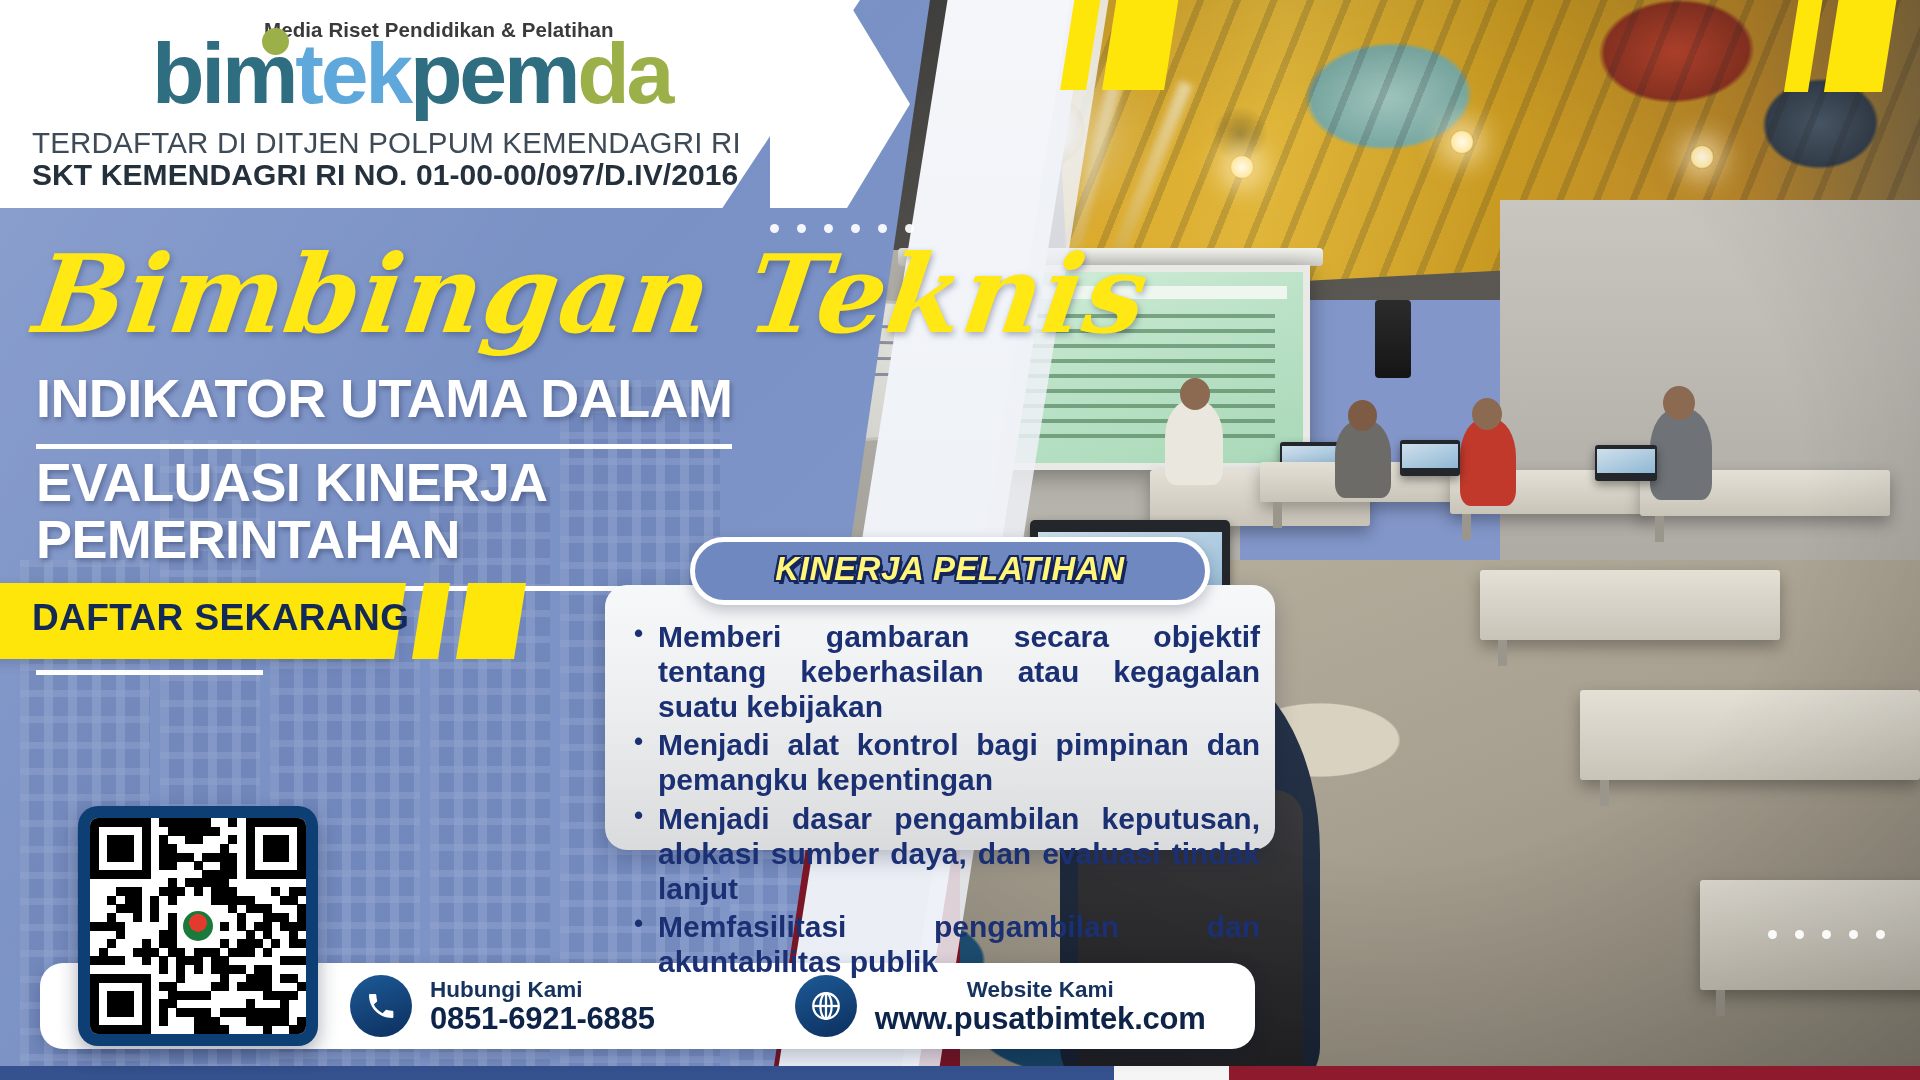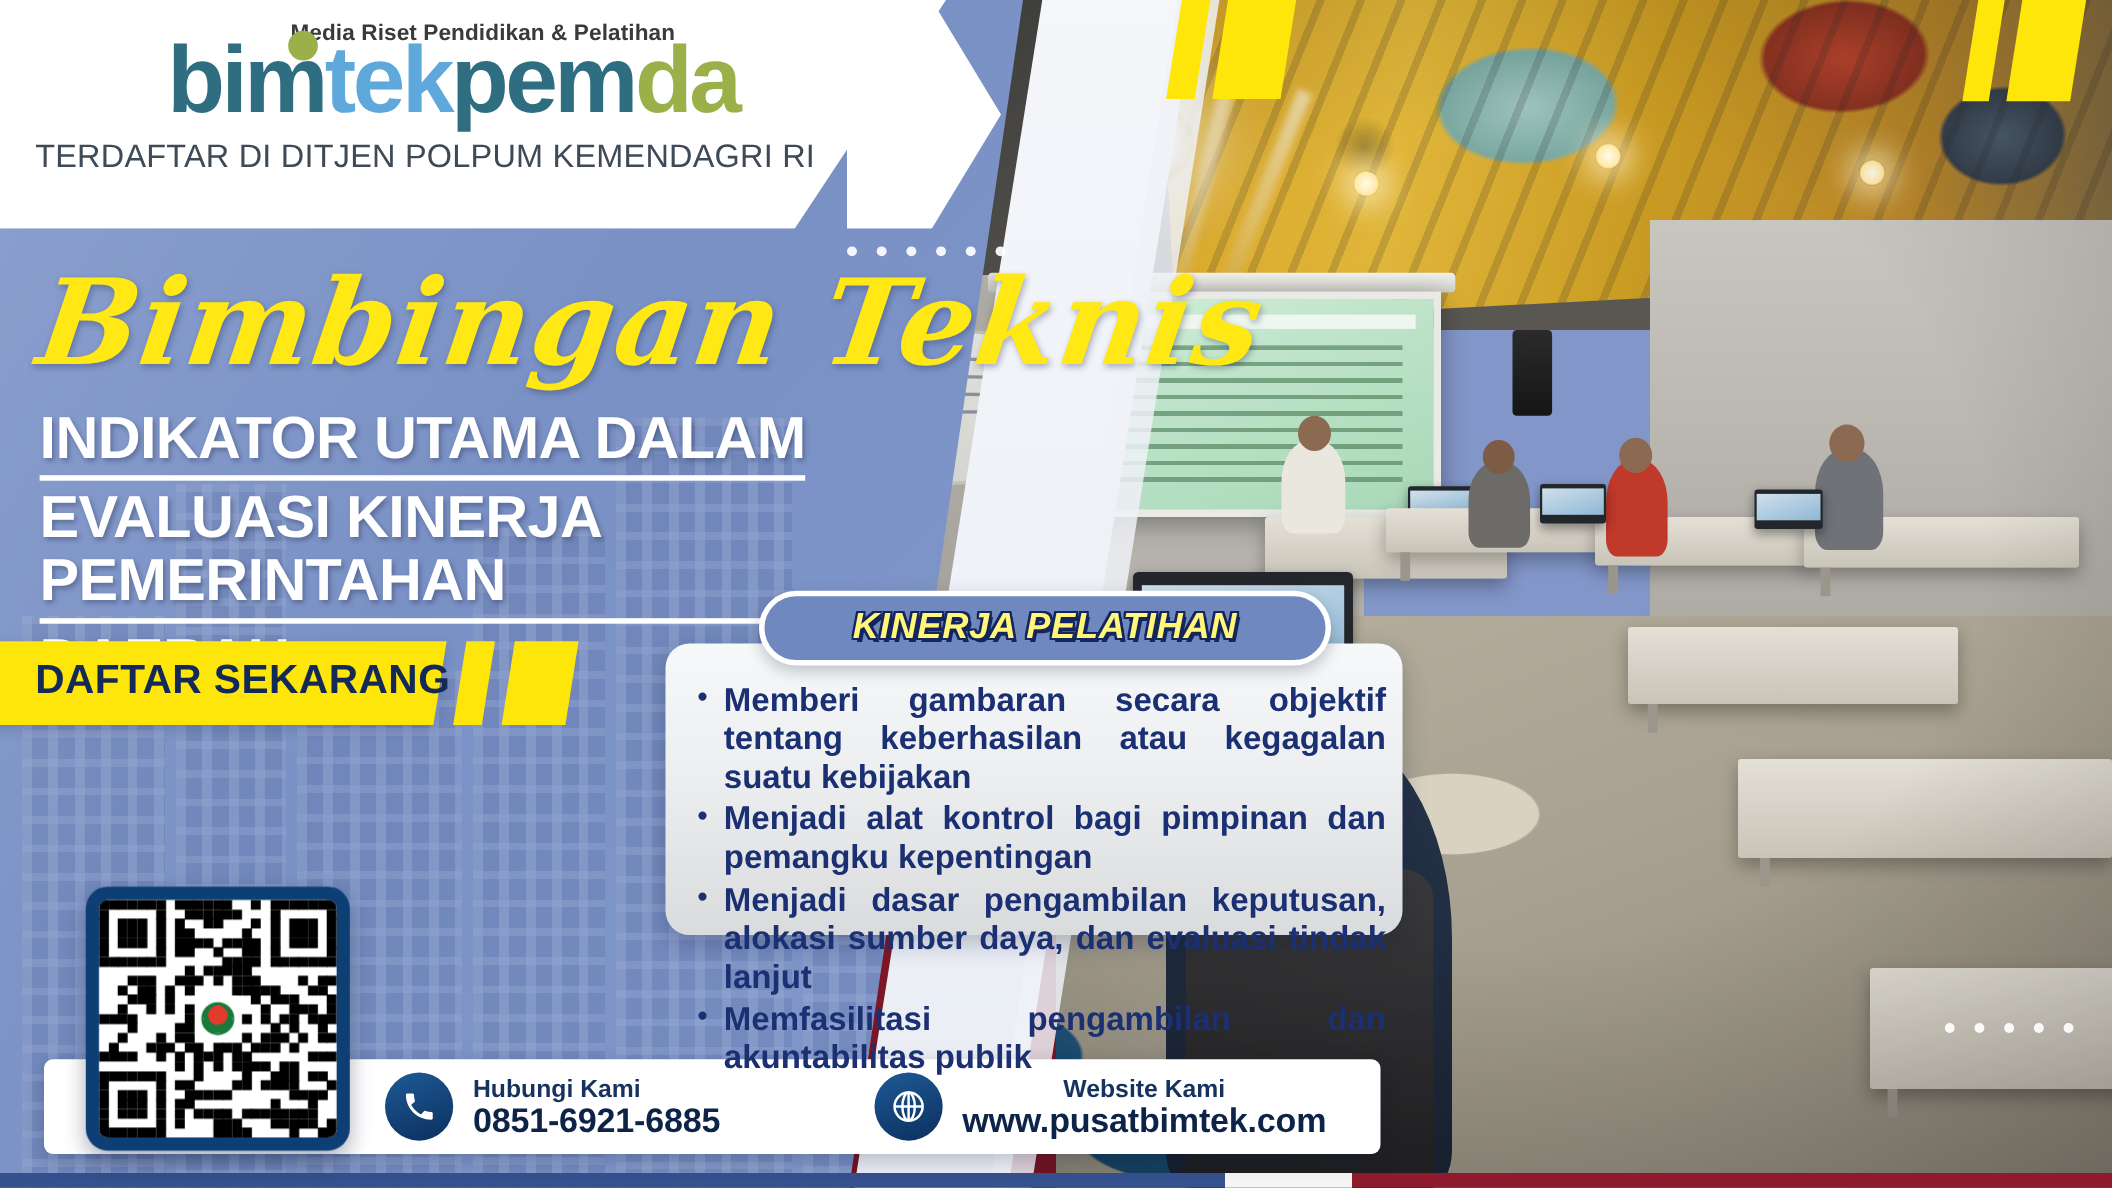--- a/index.html
+++ b/index.html
@@ -128,21 +128,21 @@
     color:#25303d; letter-spacing:.1px; white-space:nowrap; z-index:7; }
 
   
   .script-title { position:absolute; left:36px; top:240px; z-index:7;
     font-family:"DejaVu Serif", serif; font-style:italic; font-weight:700;
     font-size:108px; color:#ffe814; letter-spacing:1px; line-height:1;
     text-shadow:2px 3px 6px rgba(30,40,80,.35); transform:skewX(-8deg); }
   .main-title { position:absolute; left:36px; top:370px; width:900px; z-index:7; }
   .main-title .ln { display:inline-block; font-size:54px; font-weight:800; color:#ffffff;
     line-height:1.06; letter-spacing:-.6px; border-bottom:5px solid #ffffff;
-    padding-bottom:5px; margin-bottom:5px;
+    padding-bottom:17px; margin-bottom:5px;
     text-shadow:2px 3px 5px rgba(25,35,70,.35); }
 
   
   .daftar-bar { position:absolute; left:-20px; top:583px; width:420px; height:76px;
     background:#ffe60a; transform:skewX(-9deg); z-index:7;
     box-shadow:0 4px 12px rgba(20,30,60,.18); }
   .daftar-txt { position:absolute; left:32px; top:597px; z-index:8;
     font-size:37px; font-weight:800; color:#142a56; letter-spacing:.4px; }
   .slash-a { position:absolute; left:418px; top:583px; width:26px; height:76px;
     background:#ffe60a; transform:skewX(-9deg); z-index:7; }
@@ -193,21 +193,21 @@
   
   .pendaftaran { position:absolute; left:340px; top:880px; z-index:9;
     font-size:49px; font-weight:800; font-style:italic; color:#fff67a;
     letter-spacing:1.2px;
     text-shadow:-2.5px 0 #15255e, 2.5px 0 #15255e, 0 -2.5px #15255e, 0 2.5px #15255e,
       -2.5px -2.5px #15255e, 2.5px 2.5px #15255e, -2.5px 2.5px #15255e, 2.5px -2.5px #15255e,
       4px 5px 0 #15255e; }
 
   
   .contact { position:absolute; left:40px; top:963px; width:1215px; height:86px;
-    background:#ffffff; border-radius:8px; z-index:8;
+    background:#ffffff; border-radius:23px; z-index:8;
     display:flex; align-items:center; box-shadow:0 6px 18px rgba(10,20,50,.22); }
   .cslot { display:flex; align-items:center; gap:18px; }
   .cslot.phone { margin-left:310px; }
   .cslot.web { margin-left:140px;text-align:center; }
   .cicon { width:62px; height:62px; border-radius:50%;
     background:linear-gradient(160deg,#1d5a96,#0c2f5e);
     display:flex; align-items:center; justify-content:center; flex:0 0 auto; }
   .clab { font-size:22.5px; font-weight:700; color:#16335f; line-height:1.12; }
   .cval { font-size:31px; font-weight:800; color:#0d2348; line-height:1.08;
     letter-spacing:-.2px; }
@@ -334,20 +334,21 @@
     </g>
   </svg>
 
   <div class="logo-wrap">
     <div class="tagline">Media Riset Pendidikan &amp; Pelatihan</div>
     <div class="wordmark"><span class="w-bim">bim</span><span class="w-tek">tek</span><span class="w-pem">pem</span><span class="w-da">da</span></div>
   </div>
   <div class="dotmark"></div>
 
   <div class="reg1">TERDAFTAR DI DITJEN POLPUM KEMENDAGRI RI</div>
+  <div class="reg2">SKT KEMENDAGRI RI NO. 01-00-00/097/D.IV/2016</div>
 
   <div class="script-title">Bimbingan Teknis</div>
 
   <div class="main-title">
     <span class="ln">INDIKATOR UTAMA DALAM</span><br>
     <span class="ln">EVALUASI KINERJA PEMERINTAHAN</span><br>
     <span class="ln">DAERAH</span>
   </div>
 
   <div class="dots" style="left:770px;top:224px;grid-template-columns:repeat(6,9px);">

